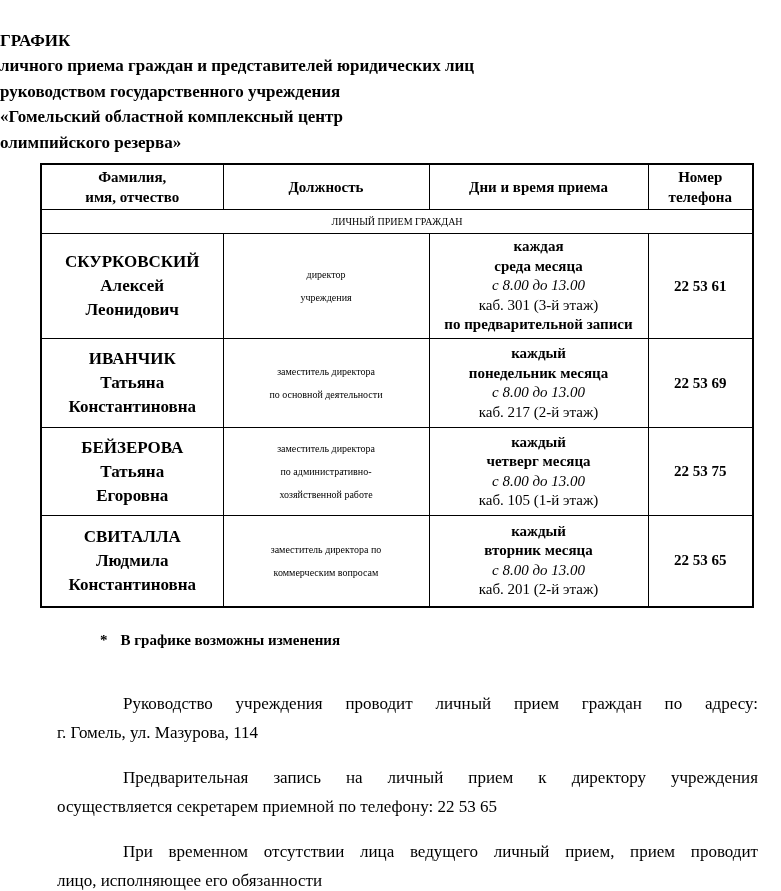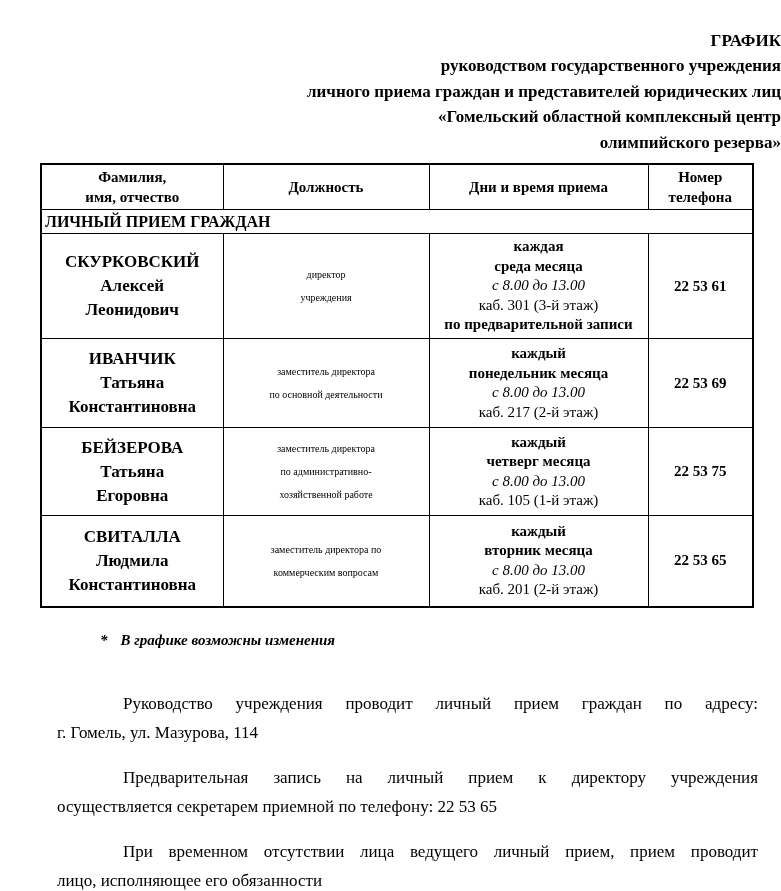--- a/index.html
+++ b/index.html
@@ -6,21 +6,21 @@
   body {
     width: 781px; height: 891px;
     background: #ffffff; color: #000000;
     font-family: "Liberation Serif", "DejaVu Serif", serif;
   }
   .page { position: relative; width: 781px; height: 891px; overflow: hidden; }
 
   
   .title-block {
     padding-top: 28px;
-    text-align: right;
+    text-align: left;
     font-weight: bold;
     font-size: 17px;
     line-height: 25.4px;
   }
 
   
   table.sched {
     border-collapse: collapse;
     table-layout: fixed;
     width: 712px;
@@ -32,61 +32,61 @@
     padding: 2px 3px;
     vertical-align: middle;
     overflow: hidden;
   }
   tr.hdr { height: 38px; }
   tr.hdr th {
     font-size: 15px; font-weight: bold; line-height: 20px; text-align: center;
   }
   tr.sect { height: 19px; }
   tr.sect td {
-    font-size: 16px; font-weight: bold; line-height: 19px;
+    font-size: 10px; font-weight: normal; text-align: center; line-height: 19px;
   }
   tr.r1 { height: 105px; padding-left: 12px; }
   tr.r2 { height: 89px; }
   tr.r3 { height: 88px; }
   tr.r4 { height: 91px; }
 
   td.name-cell {
     text-align: center; font-weight: bold;
     font-size: 17px; line-height: 24px;
     padding-right: 30px;
   }
   td.pos-cell { text-align: center; font-size: 10px; line-height: 23px; }
   td.sched-cell { text-align: center; font-size: 15px; line-height: 19.5px; }
   td.sched-cell .bold-line { font-weight: bold; }
   td.sched-cell .italic-line { font-style: italic; }
   td.phone-cell { text-align: center; font-weight: bold; font-size: 15px; }
 
   
   .footnote {
     margin: 23px 0 0 100px;
-    font-weight: bold; font-style: italic;
+    font-weight: bold; 
     font-size: 15px; line-height: 18px;
   }
   .footnote .marker { display: inline-block; margin-right: 13px; }
 
   
   .body-text { width: 701px; margin: 40px 0 0 57px; font-size: 17px; line-height: 29px; }
   .bodypara { margin: 16px 0 14px 0; }
   .pline-first { text-align: justify; text-align-last: justify; text-indent: 66px; }
   .pline-rest { text-align: left; }
 </style>
 </head>
 <body>
 
 <div class="page">
 
   <div class="title-block">
     <div>ГРАФИК</div>
+    <div>личного приема граждан и представителей юридических лиц</div>
     <div>руководством государственного учреждения</div>
-    <div>личного приема граждан и представителей юридических лиц</div>
     <div>«Гомельский областной комплексный центр</div>
     <div>олимпийского резерва»</div>
   </div>
 
   <table class="sched">
     <colgroup>
       <col style="width:182px">
       <col style="width:206px">
       <col style="width:219px">
       <col style="width:105px">

